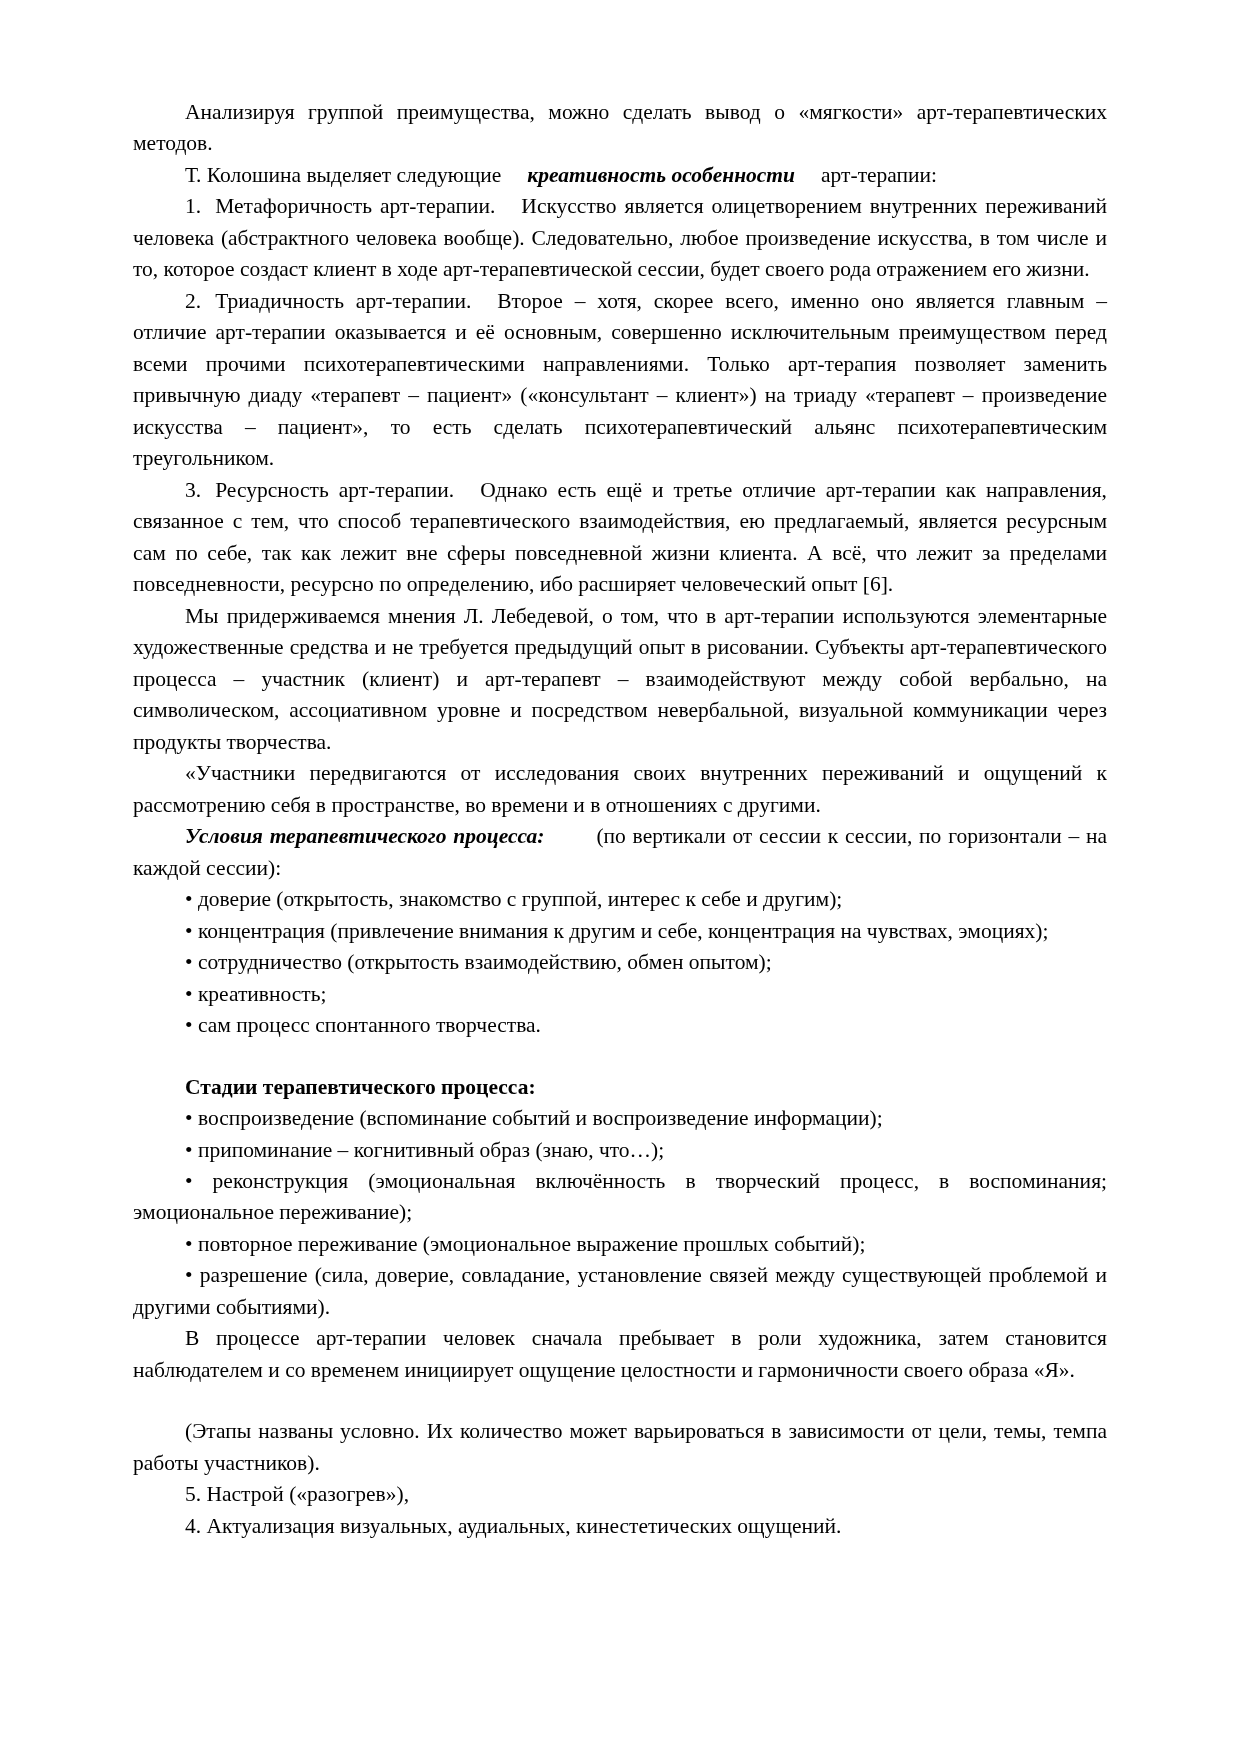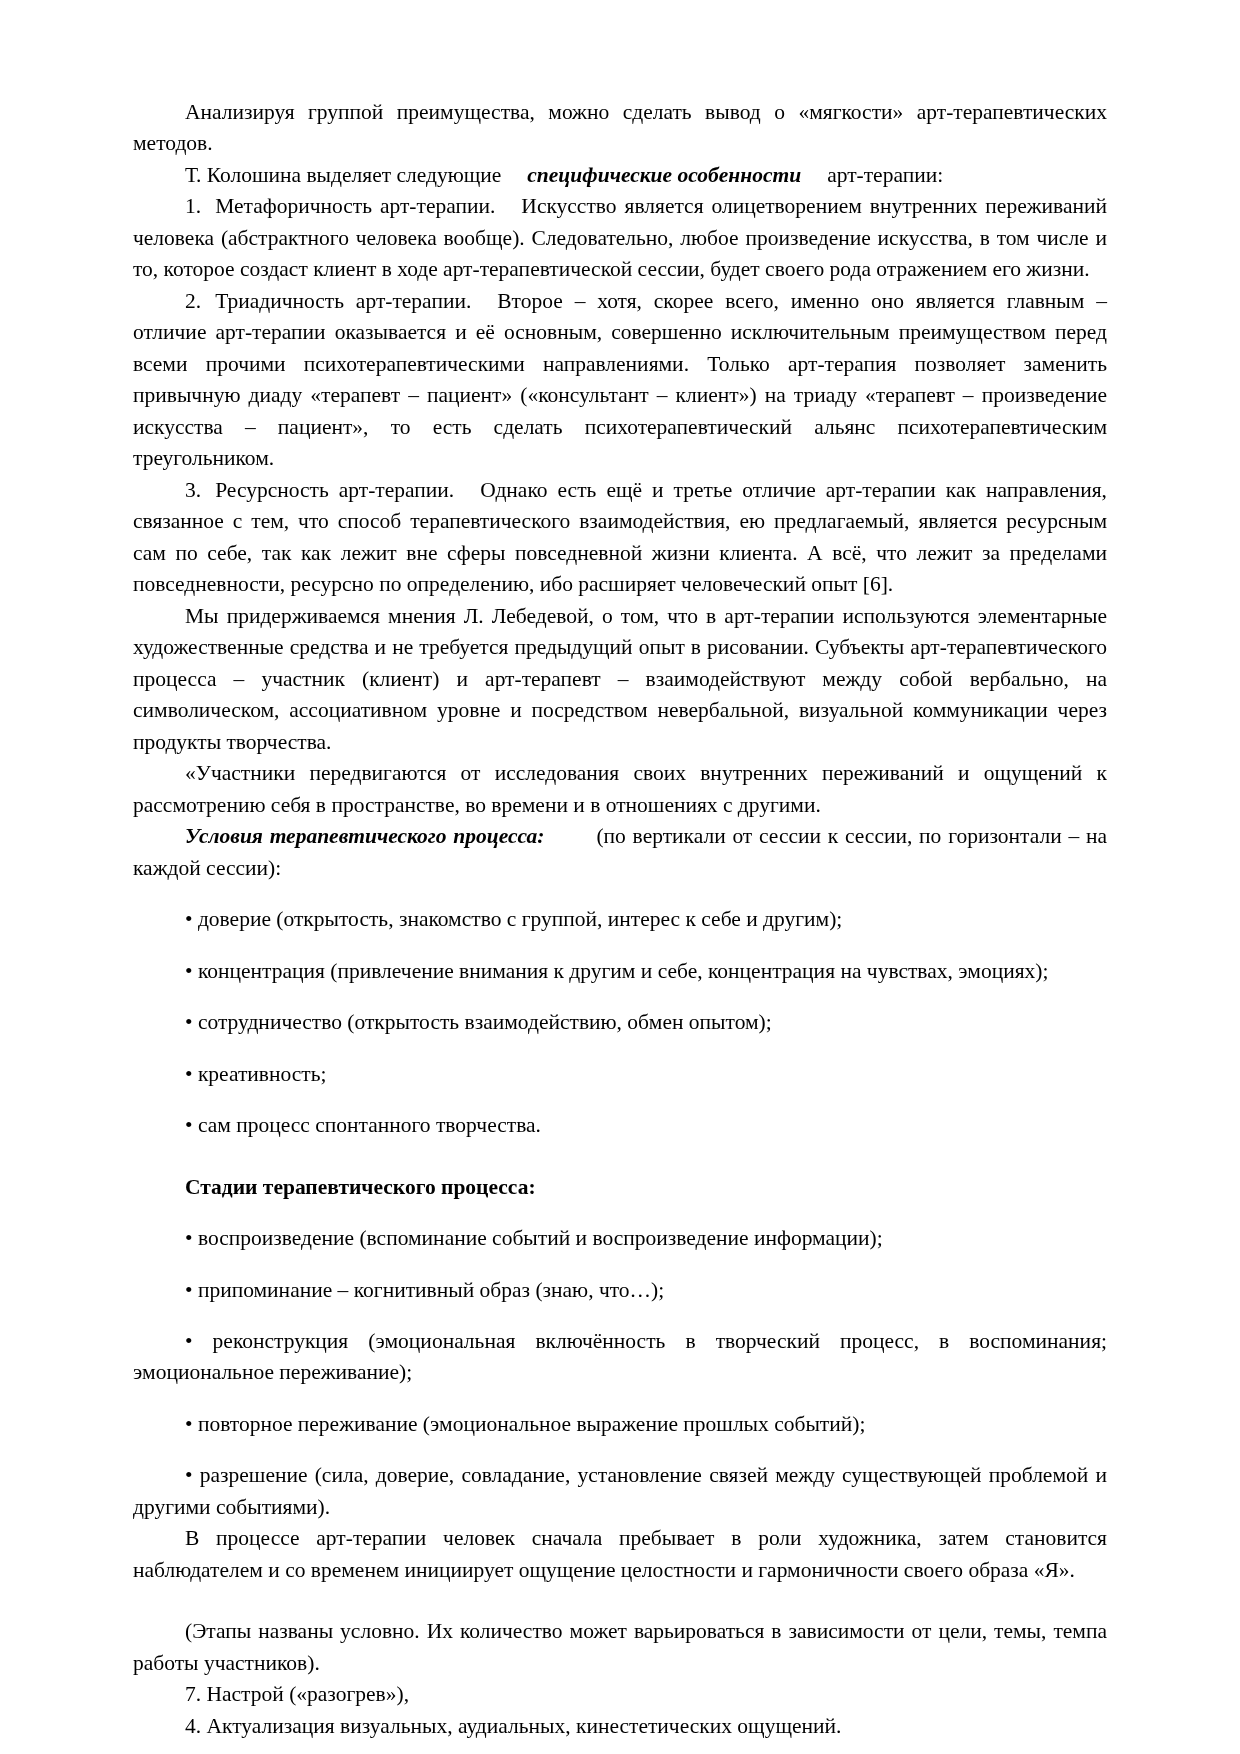--- a/index.html
+++ b/index.html
@@ -30,21 +30,20 @@
     padding: 0;
     text-align: justify;
     text-justify: inter-word;
   }
   
   .indent {
     text-indent: 52px;
   }
   .bullet {
     text-indent: 52px;
-    margin-top: 20px;
   }
   .num {
     text-indent: 52px;
   }
   .ital {
   }
   .bold-ital {
     font-weight: bold;
     font-style: italic;
   }
@@ -56,21 +55,21 @@
   .sp { display: inline-block; width: 14px; }
   .sp-wide { display: inline-block; width: 26px; }
 </style>
 </head>
 <body>
 
 <div class="page">
 
   <p class="indent">Анализируя группой преимущества, можно сделать вывод о «мягкости» арт-терапевтических методов.</p>
 
-  <p class="indent"><span class="ital">Т. Колошина выделяет следующие</span><span class="sp-wide"></span><span class="bold-ital">специфические особенности</span><span class="sp-wide"></span><span class="ital">арт-терапии:</span></p>
+  <p class="indent"><span class="ital">Т. Колошина выделяет следующие</span><span class="sp-wide"></span><span class="bold-ital">креативность особенности</span><span class="sp-wide"></span><span class="ital">арт-терапии:</span></p>
 
   <p class="indent"><span>1.</span><span class="sp"></span><span class="ital">Метафоричность арт-терапии.</span><span class="sp-wide"></span><span>Искусство является олицетворением внутренних переживаний человека (абстрактного человека вообще). Следовательно, любое произведение искусства, в том числе и то, которое создаст клиент в ходе арт-терапевтической сессии, будет своего рода отражением его жизни.</span></p>
 
   <p class="indent"><span>2.</span><span class="sp"></span><span class="ital">Триадичность арт-терапии.</span><span class="sp-wide"></span><span>Второе – хотя, скорее всего, именно оно является главным – отличие арт-терапии оказывается и её основным, совершенно исключительным преимуществом перед всеми прочими психотерапевтическими направлениями. Только арт-терапия позволяет заменить привычную диаду «терапевт – пациент» («консультант – клиент») на триаду «терапевт – произведение искусства – пациент», то есть сделать психотерапевтический альянс психотерапевтическим треугольником.</span></p>
 
   <p class="indent"><span>3.</span><span class="sp"></span><span class="ital">Ресурсность арт-терапии.</span><span class="sp-wide"></span><span>Однако есть ещё и третье отличие арт-терапии как направления, связанное с тем, что способ терапевтического взаимодействия, ею предлагаемый, является ресурсным сам по себе, так как лежит вне сферы повседневной жизни клиента. А всё, что лежит за пределами повседневности, ресурсно по определению, ибо расширяет человеческий опыт [6].</span></p>
 
   <p class="indent">Мы придерживаемся мнения Л. Лебедевой, о том, что в арт-терапии используются элементарные художественные средства и не требуется предыдущий опыт в рисовании. Субъекты арт-терапевтического процесса – участник (клиент) и арт-терапевт – взаимодействуют между собой вербально, на символическом, ассоциативном уровне и посредством невербальной, визуальной коммуникации через продукты творчества.</p>
 
   <p class="indent">«Участники передвигаются от исследования своих внутренних переживаний и ощущений к рассмотрению себя в пространстве, во времени и в отношениях с другими.</p>
@@ -93,16 +92,16 @@
   <p class="bullet">• повторное переживание (эмоциональное выражение прошлых событий);</p>
   <p class="bullet">• разрешение (сила, доверие, совладание, установление связей между существующей проблемой и другими событиями).</p>
 
   <p class="indent">В процессе арт-терапии человек сначала пребывает в роли художника, затем становится наблюдателем и со временем инициирует ощущение целостности и гармоничности своего образа «Я».</p>
 
   <div class="gap-md"></div>
 
 
   <p class="indent">(Этапы названы условно. Их количество может варьироваться в зависимости от цели, темы, темпа работы участников).</p>
 
-  <p class="num">7. Настрой («разогрев»),</p>
+  <p class="num">5. Настрой («разогрев»),</p>
   <p class="num">4. Актуализация визуальных, аудиальных, кинестетических ощущений.</p>
 
 </div>
 
 </body></html>

